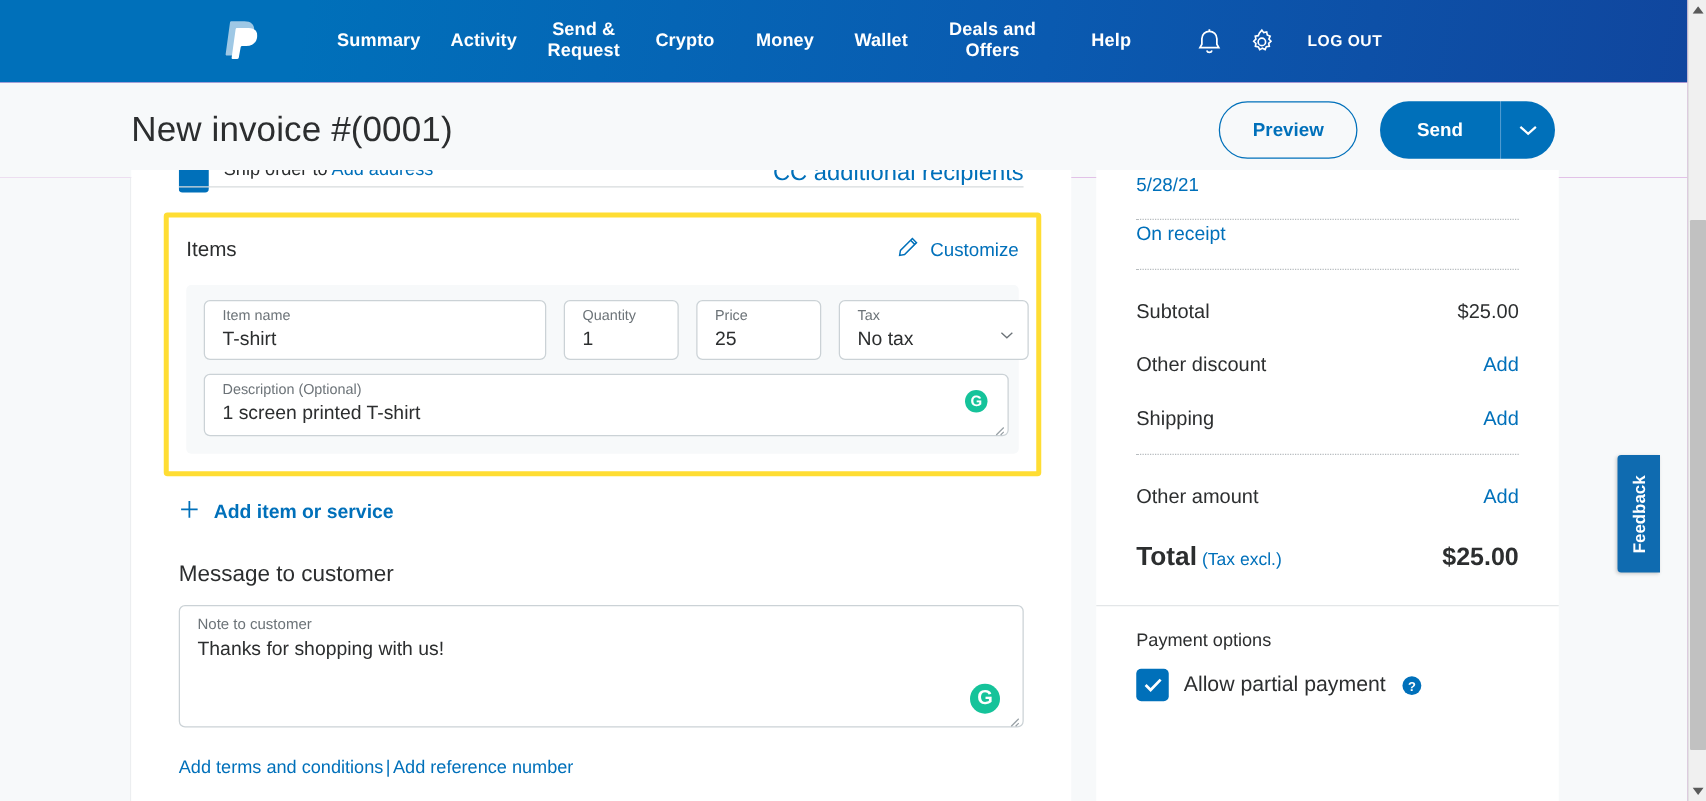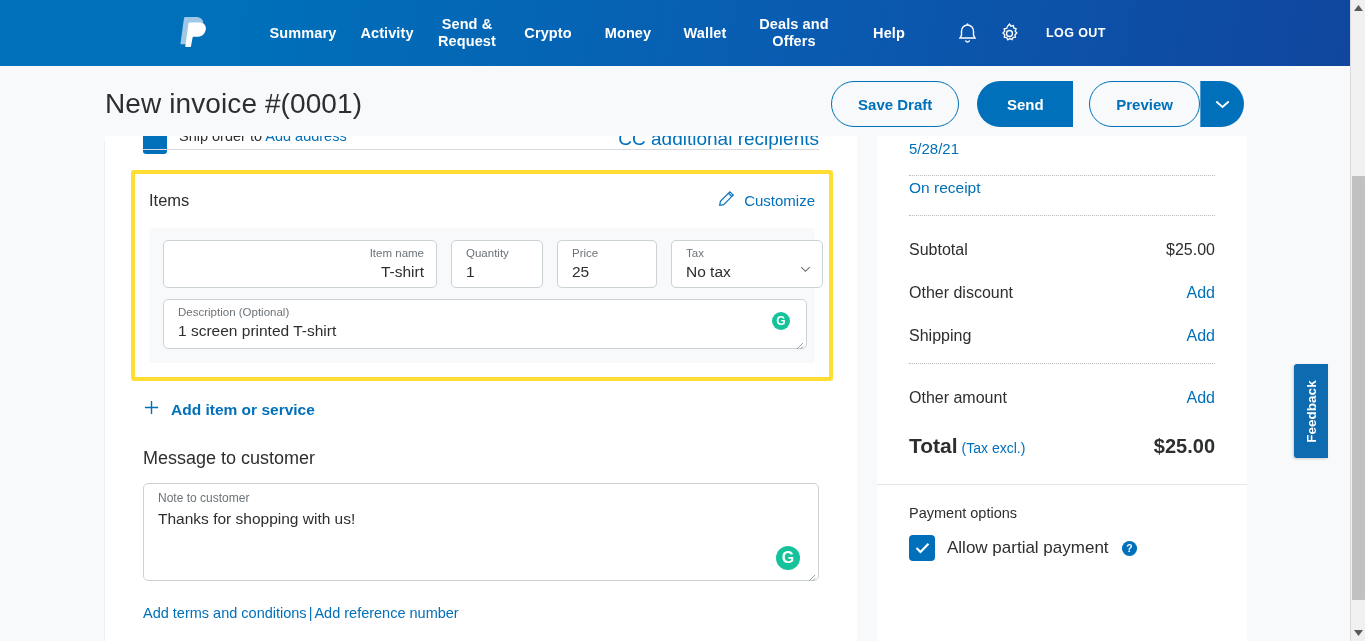--- a/index.html
+++ b/index.html
@@ -113,21 +113,21 @@
     margin-top: 14px; background: #f7f9fa; border-radius: 4px;
     padding: 12px 14px 14px 14px;
   }
   .field-row { display: flex; gap: 14px; }
   .field {
     background: #ffffff; border: 1px solid #cbd2d6; border-radius: 5px;
     height: 48px; padding: 5px 12px 0 14px; position: relative;
   }
   .field-label { font-size: 11.5px; color: #6c7378; line-height: 15px; }
   .field-value { font-size: 15.5px; color: #2c2e2f; line-height: 22px; }
-  .f-name { flex: 0 0 274px; text-align: right; }
+  .f-name { flex: 0 0 274px; }
   .f-qty  { flex: 0 0 92px; }
   .f-price{ flex: 0 0 100px; }
   .f-tax  { flex: 0 0 152px; }
   .caret-down {
     position: absolute; right: 11px; top: 18px; width: 11px; height: 7px;
   }
   .desc-field {
     margin-top: 11px; background: #ffffff; border: 1px solid #cbd2d6; border-radius: 5px;
     height: 50px; padding: 5px 12px 0 14px; position: relative;
     width: 644px;
@@ -262,23 +262,22 @@
           <path d="M12 2.2l1.5 2.1 2.5-.6.5 2.5 2.4 1-1 2.4 1.7 1.9-1.9 1.7.5 2.5-2.5.3-1 2.4-2.3-1.1-2.2 1.2-1.1-2.3-2.5-.4.4-2.5-1.8-1.8 1.8-1.8-.5-2.5 2.5-.4 1-2.3z"></path>
         </svg>
       </div>
       <div class="logout">LOG OUT</div>
     </div>
   </div>
 
   <div class="page-header">
     <div class="page-title">New invoice #(0001)</div>
     <div class="header-actions">
-      <div class="btn btn-outline">Save Draft</div>
+      <div class="btn btn-outline">Preview</div>
       <div class="btn btn-send">Send</div>
-      <div class="btn btn-outline">Preview</div>
       <div class="btn-send-caret">
         <svg width="15" height="9" viewBox="0 0 15 9" fill="none" stroke="#ffffff" stroke-width="1.8">
             <path d="M1.3 1.5L7.5 7l6.2-5.5"></path>
           </svg>
       </div>
     </div>
   </div>
 
   <div class="body-area">
     <div class="left-gutter"></div>

